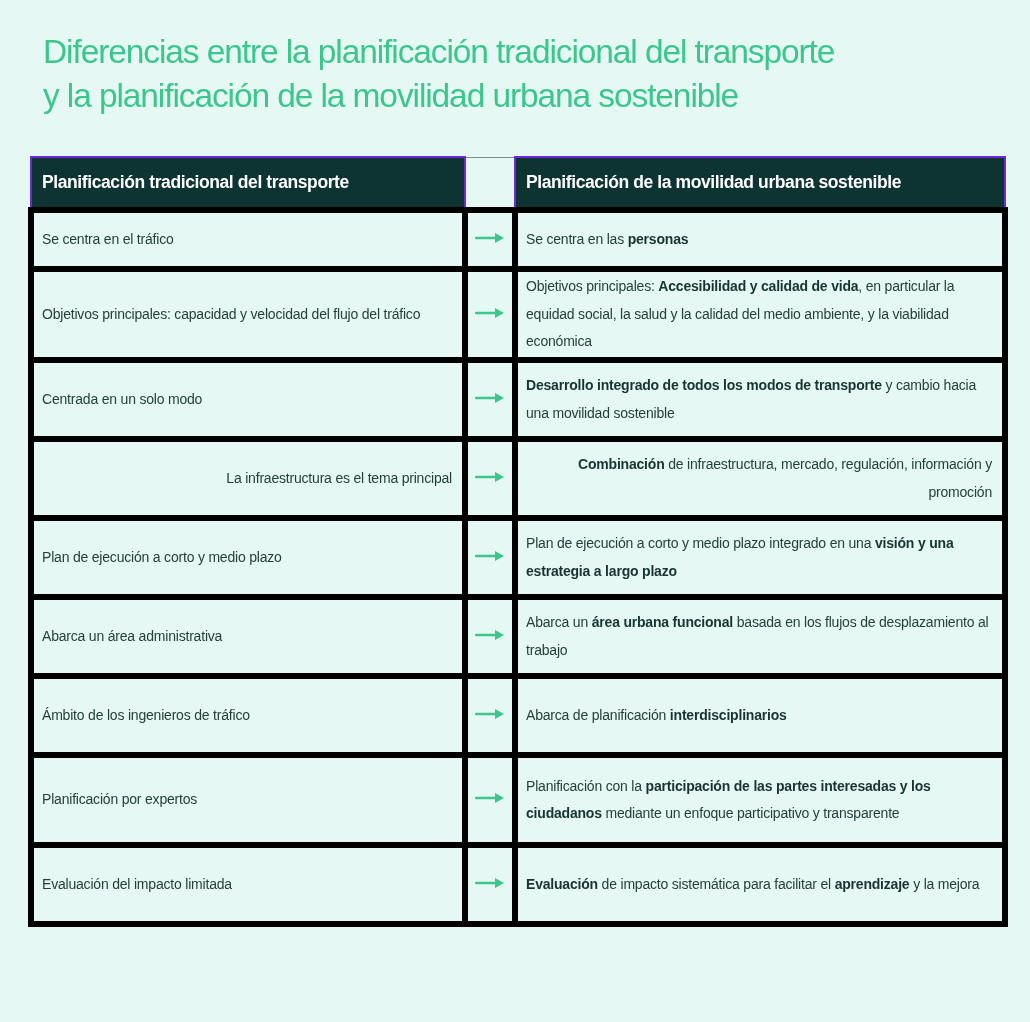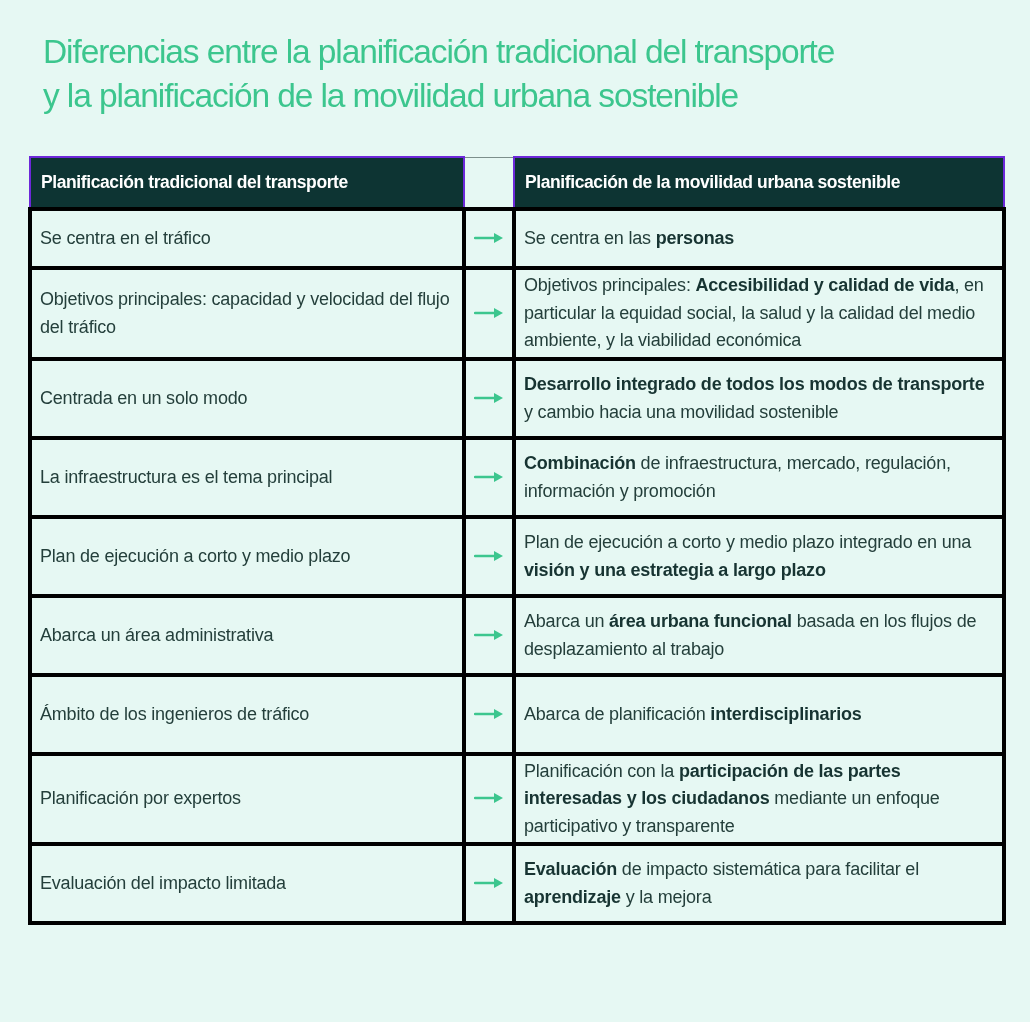--- a/index.html
+++ b/index.html
@@ -41,22 +41,22 @@
     text-align: left;
     padding: 0 0 0 10px;
     border: 2px solid #6d28d9;
   }
   th.mid {
     background: #e6f8f3;
     border: 1px solid #7c8f8b;
     padding: 0;
   }
   td {
-    border: 4px solid #000000;
-    font-size: 18px;
+    border: 6px solid #000000;
+    font-size: 14px;
     line-height: 27.5px;
     letter-spacing: -0.2px;
     padding: 0 10px 0 8px;
     vertical-align: middle;
     color: #243f3b;
   }
   td.mid { padding: 0; text-align: center; }
   td b { font-weight: bold; color: #173432; }
   .arrow { display: inline-block; width: 30px; height: 12px; }
 </style>
@@ -105,21 +105,21 @@
       <tr style="height: 79px;">
     <td>Centrada en un solo modo</td>
     <td class="mid">
       <svg class="arrow" viewBox="0 0 30 12">
         <line x1="1" y1="6" x2="22" y2="6" stroke="#3cc68e" stroke-width="2.4" stroke-linecap="round"></line>
         <polygon points="20,1 29,6 20,11" fill="#3cc68e"></polygon>
       </svg>
     </td>
     <td><b>Desarrollo integrado de todos los modos de transporte</b><span> y cambio hacia una movilidad sostenible</span></td>
   </tr>
-      <tr style="height: 79px;">
+      <tr style="height: 79px; text-align: right;">
     <td>La infraestructura es el tema principal</td>
     <td class="mid">
       <svg class="arrow" viewBox="0 0 30 12">
         <line x1="1" y1="6" x2="22" y2="6" stroke="#3cc68e" stroke-width="2.4" stroke-linecap="round"></line>
         <polygon points="20,1 29,6 20,11" fill="#3cc68e"></polygon>
       </svg>
     </td>
     <td><b>Combinación</b><span> de infraestructura, mercado, regulación, información y promoción</span></td>
   </tr>
       <tr style="height: 79px;">

